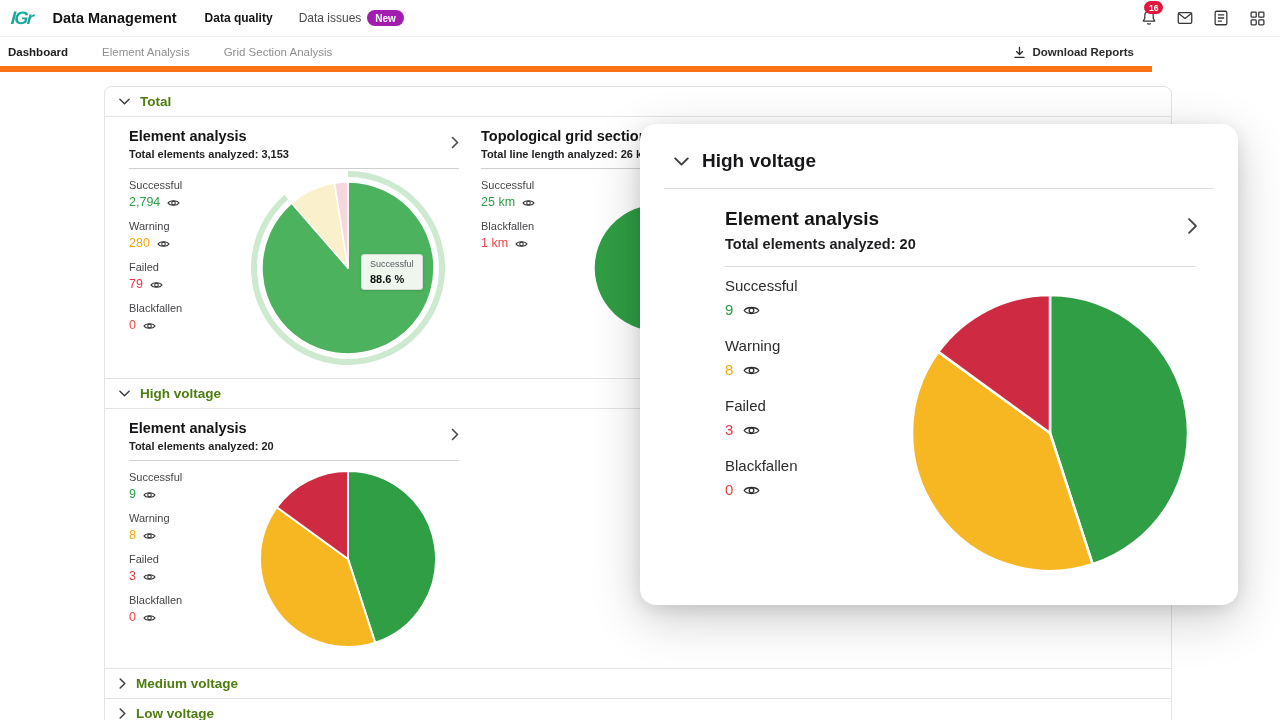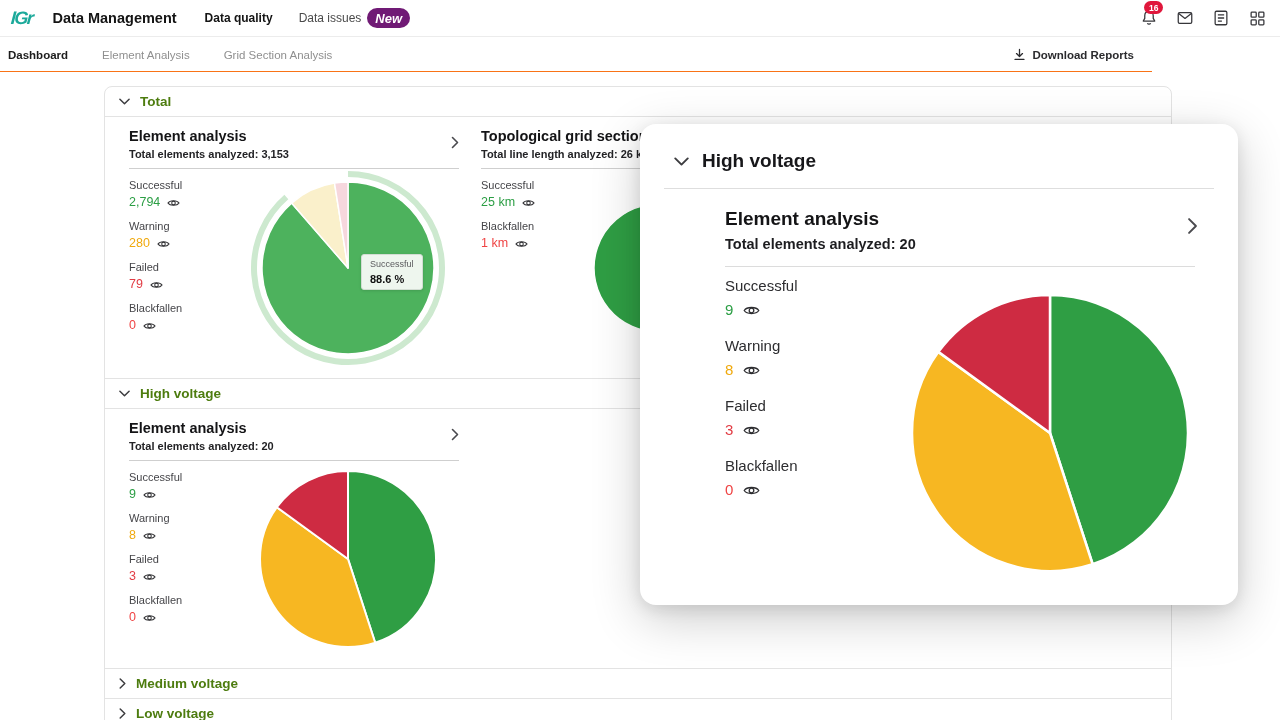--- a/index.html
+++ b/index.html
@@ -8,31 +8,31 @@
 
   
   .topbar { position:absolute; left:0; top:0; width:1280px; height:37px;
     background:#fff; border-bottom:1px solid #ececec; display:flex; align-items:center; z-index:60; }
   .logo { margin-left:11px; font-size:18px; font-weight:bold; letter-spacing:-1.5px;
     color:#1ba99a; font-style:italic; transform:skewX(-4deg); }
   .app-title { margin-left:20px; font-size:14.5px; font-weight:bold; color:#141414; }
   .top-tabs { display:flex; align-items:center; margin-left:28px; gap:26px; }
   .top-tab { font-size:12px; color:#4a4a4a; cursor:pointer; display:flex; align-items:center; gap:6px; }
   .top-tab.active { font-weight:bold; color:#141414; }
-  .new-badge { background:#701a75; color:#fff; font-size:13px; font-weight:bold;
-    padding:2.5px 8px; border-radius:10px;font-style:italic; }
+  .new-badge { background:#a21caf; color:#fff; font-size:10px; font-weight:bold;
+    padding:2.5px 8px; border-radius:10px; }
   .top-icons { margin-left:auto; margin-right:14px; display:flex; align-items:center; gap:16px; }
   .icon-btn { position:relative; width:20px; height:20px; display:flex; align-items:center;
     justify-content:flex-end; color:#36363a; cursor:pointer; }
   .notif-badge { position:absolute; top:-7px; left:6px; background:#e0173c; color:#fff;
     font-size:8.5px; font-weight:bold; padding:1.5px 5px; border-radius:8px; }
 
   
   .subnav { position:absolute; left:0; top:38px; width:1152px; height:34px; background:#fff;
-    border-bottom:1px solid #f97316; display:flex; align-items:center; z-index:55;gap:45px; }
+    border-bottom:6px solid #f97316; display:flex; align-items:center; z-index:55;gap:45px; }
   .subnav-tabs { display:flex; align-items:center; margin-left:8px; gap:34px; }
   .subnav-tab { font-size:11.5px; color:#8f8f8f; cursor:pointer; }
   .subnav-tab.active { color:#1c1c1c; font-weight:bold; }
   .download { margin-left:auto; margin-right:18px; display:flex; align-items:center; gap:6px;
     font-size:11.5px; font-weight:bold; color:#2b2b2e; cursor:pointer; }
 
   
   .container { position:absolute; left:104px; top:86px; width:1068px; height:660px;
     background:#fff; border:1px solid #e3e3e3; border-radius:8px 8px 0 0; z-index:1; }
   .section-head { height:30px; display:flex; align-items:center; gap:10px; padding-left:14px;

